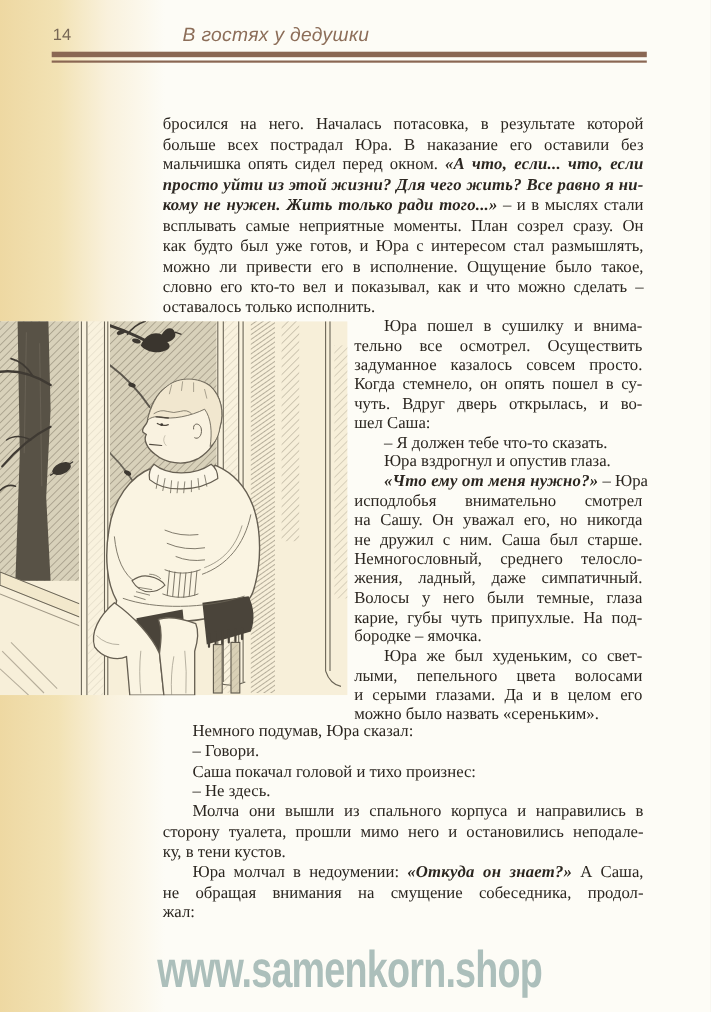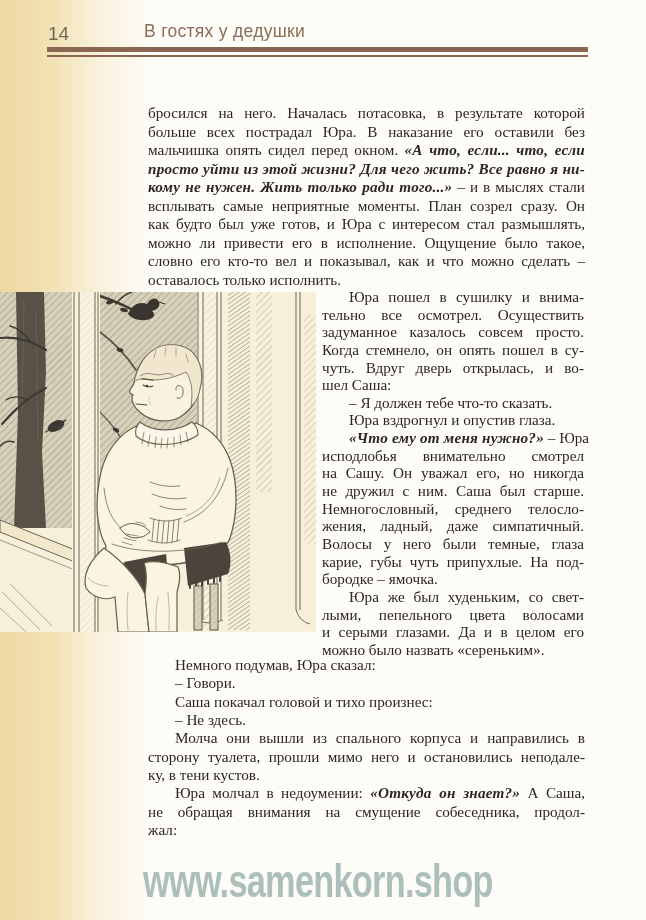--- a/index.html
+++ b/index.html
@@ -9,23 +9,23 @@
     background:#fdfcf6; overflow:hidden;
     font-family:"Liberation Serif","DejaVu Serif",serif;
     color:#2b2620;
   }
   .edge-gradient {
     position:absolute; left:0; top:0; width:150px; height:920px;
     background:linear-gradient(90deg,#eed8a2 0%,#f2e2b4 35%,#f9f1dc 65%,rgba(253,252,246,0) 100%);
   }
   
   .page-number { position:absolute; left:48px; top:23px; font-family:"Liberation Sans",sans-serif;
-    font-size:19px; color:#776755; }
-  .running-title { position:absolute; left:144px; top:21px; font-family:"Liberation Sans",sans-serif;
-    font-size:17.5px; color:#8c6d58; letter-spacing:.3px; }
+    font-size:15px; color:#776755; }
+  .running-title { position:absolute; left:166px; top:21px; font-family:"Liberation Sans",sans-serif;
+    font-style:italic; font-size:17.5px; color:#8c6d58; letter-spacing:.3px; }
   .rule-thick { position:absolute; left:47px; top:47px; width:541px; height:5px; background:#8a6753; }
   .rule-thin  { position:absolute; left:47px; top:55px; width:541px; height:1.5px; background:#8a6753; }
 
   
   .tblock { position:absolute; font-size:15.2px; }
   .block-a { left:148px; top:104px;  width:437px; --lh:18.5px; }
   .block-b { left:322px; top:288px; width:262px; --lh:17.65px; }
   .block-c { left:148px; top:656px; width:437px; --lh:18.35px; }
   .line { height:var(--lh); line-height:var(--lh); text-align:justify; text-align-last:justify;
           white-space:nowrap; overflow:visible; }

